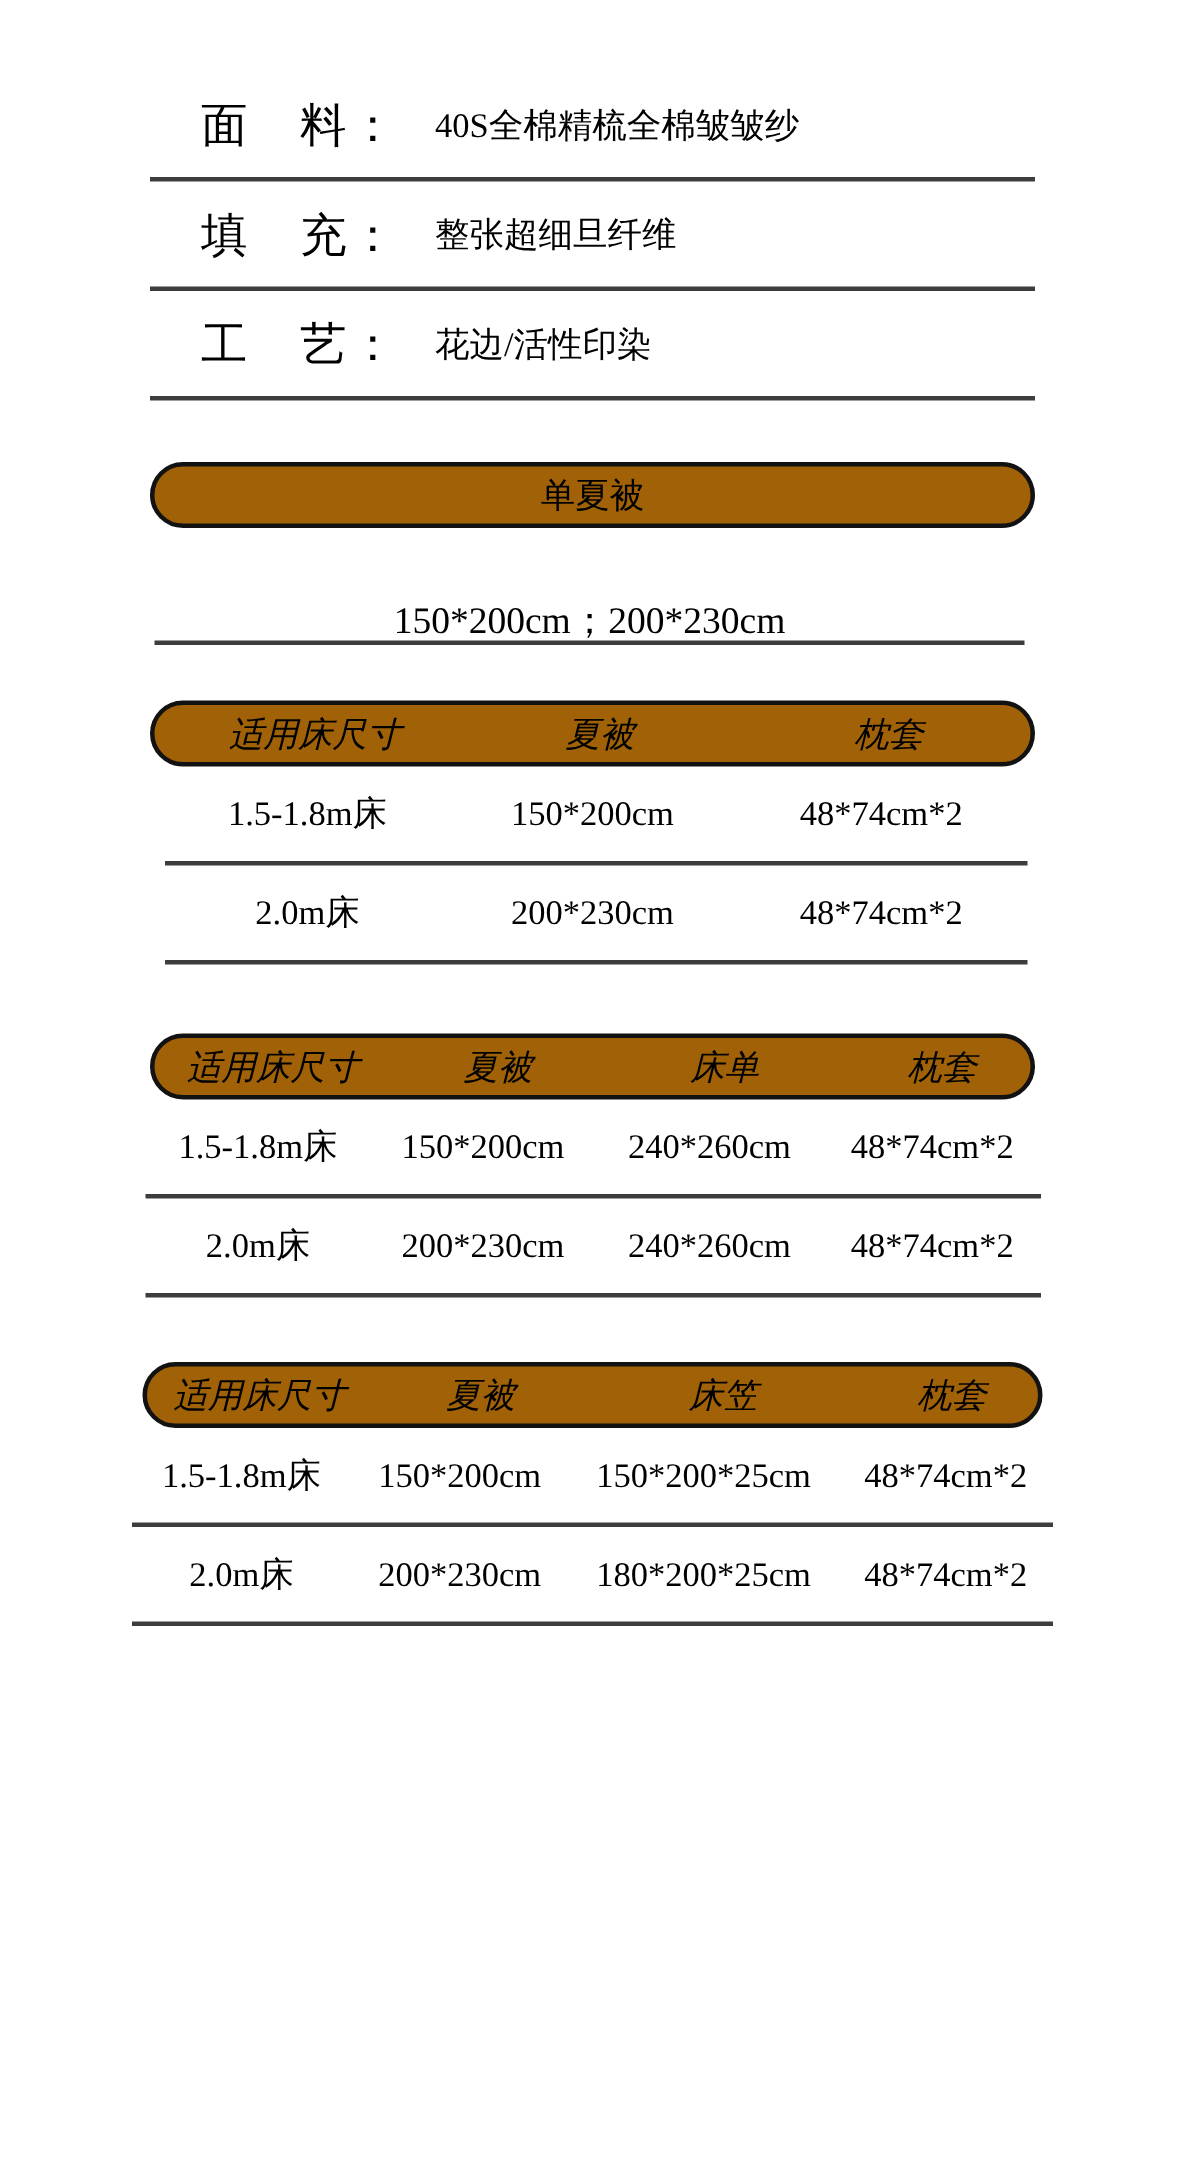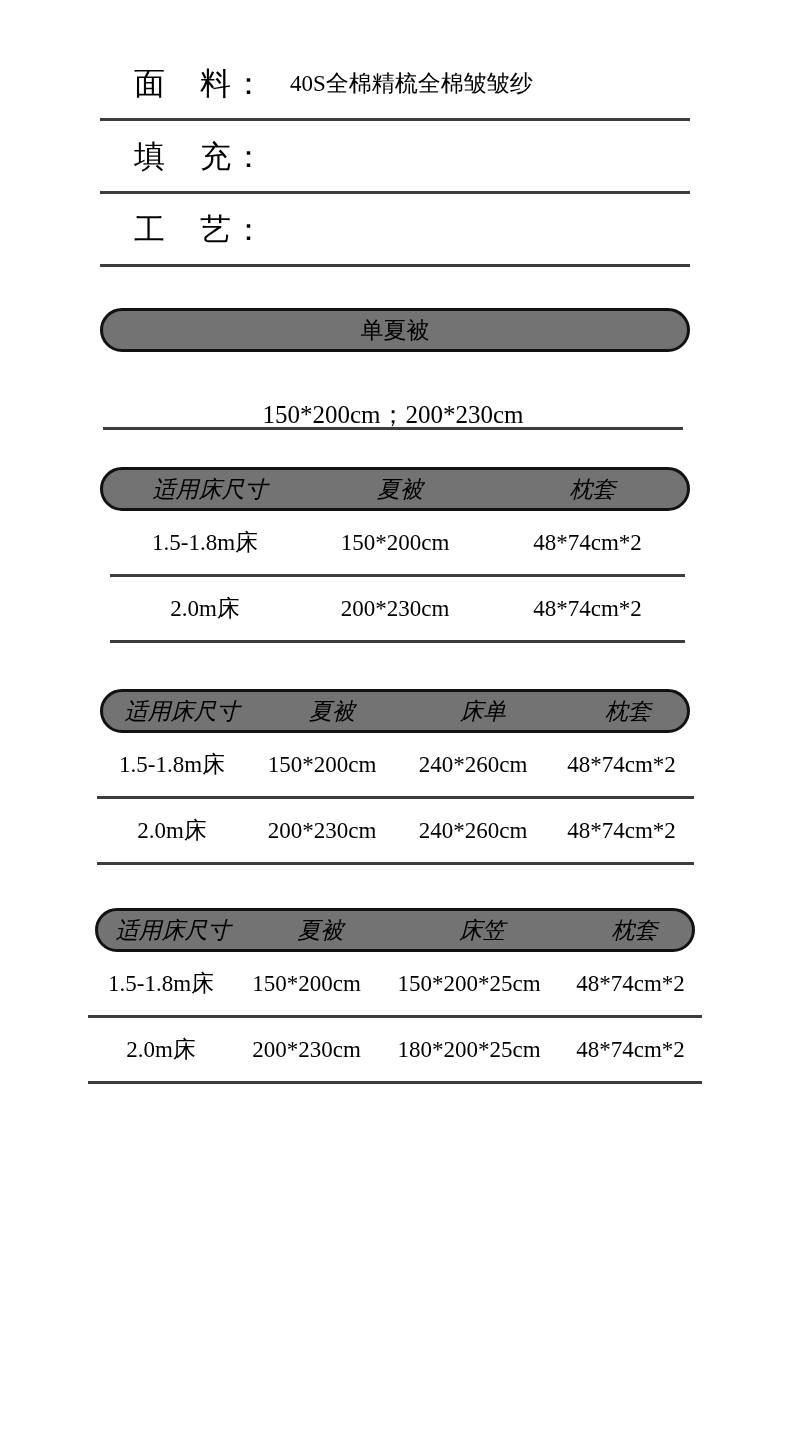--- a/index.html
+++ b/index.html
@@ -59,21 +59,21 @@
   .spec-row.first .spec-value {
     text-align: left;
     padding-left: 8px;
   }
 
   
   .single-section {
     margin-top: 41px;
   }
   .pill {
-    background: #737373;
+    background: #a16207;
     border: 3px solid #121212;
     border-radius: 999px;
     height: 44px;
     display: flex;
     align-items: center;
     box-sizing: border-box;
   }
   .pill-single {
     width: 590px;
     margin-left: 100px;
@@ -188,24 +188,26 @@
   <div class="spec-block">
 
 
     <div class="spec-row">
       <div class="spec-label">面　料：</div>
       <div class="spec-value">40S全棉精梳全棉皱皱纱</div>
     </div>
 
     <div class="spec-row">
       <div class="spec-label">填　充：</div>
+      <div class="spec-value">整张超细旦纤维</div>
     </div>
 
     <div class="spec-row">
       <div class="spec-label">工　艺：</div>
+      <div class="spec-value">花边/活性印染</div>
     </div>
 
   </div>
 
   <div class="single-section">
     <div class="pill pill-single">
       <span class="pill-title">单夏被</span>
     </div>
     <div class="single-value-row">
       <span class="single-value">150*200cm；200*230cm</span>

